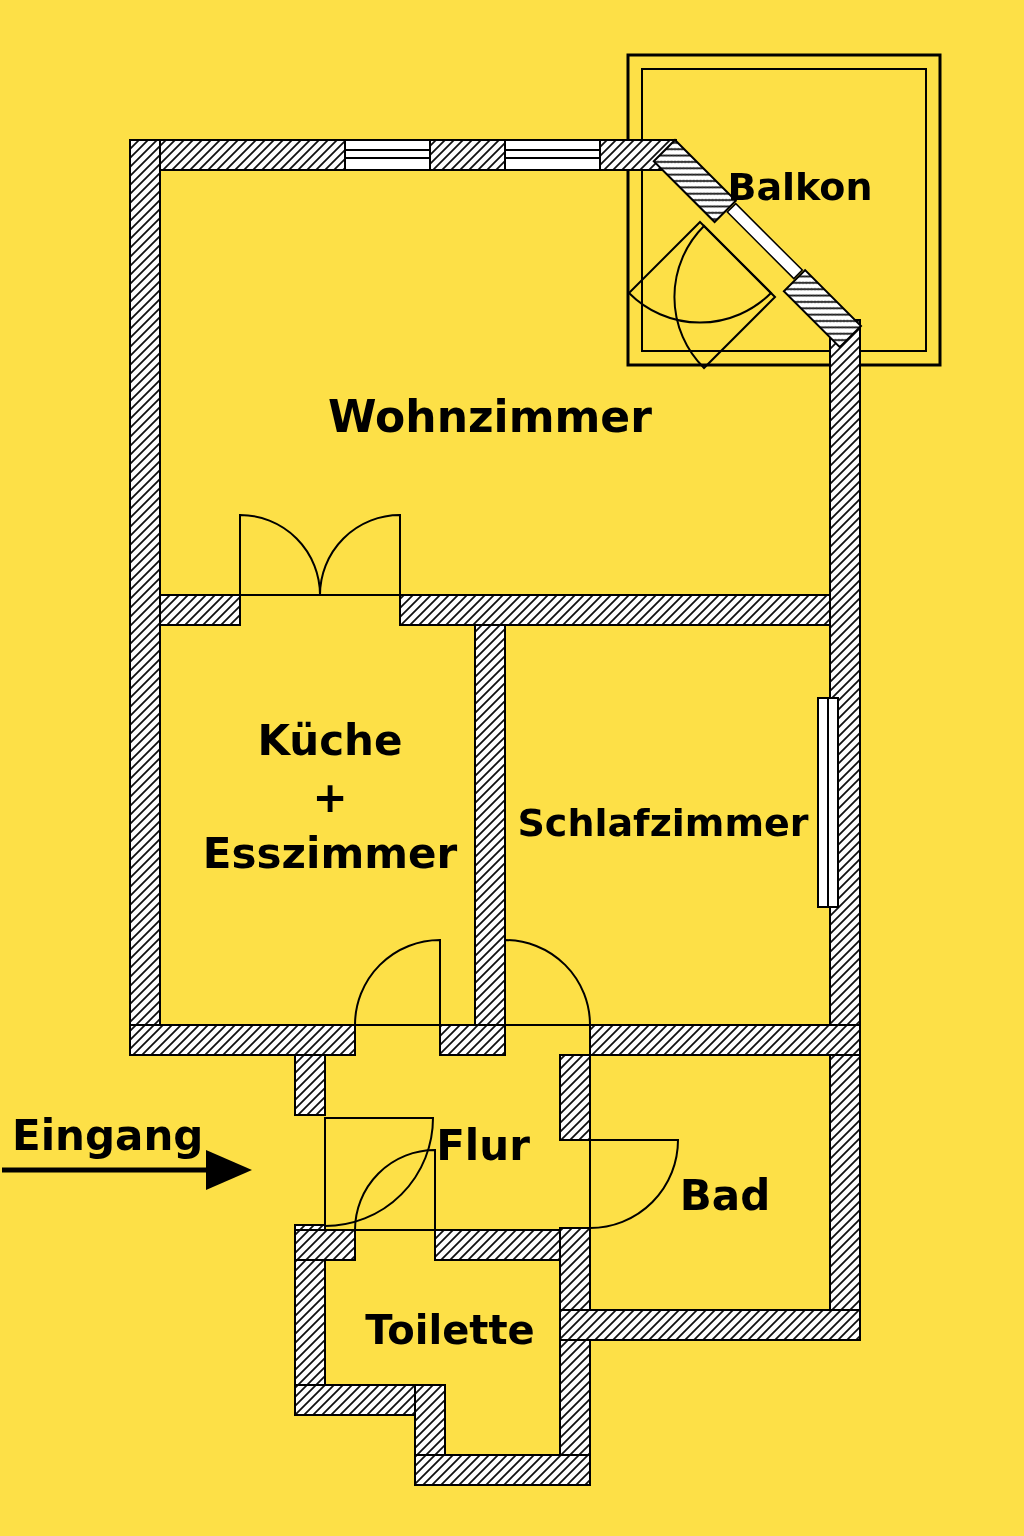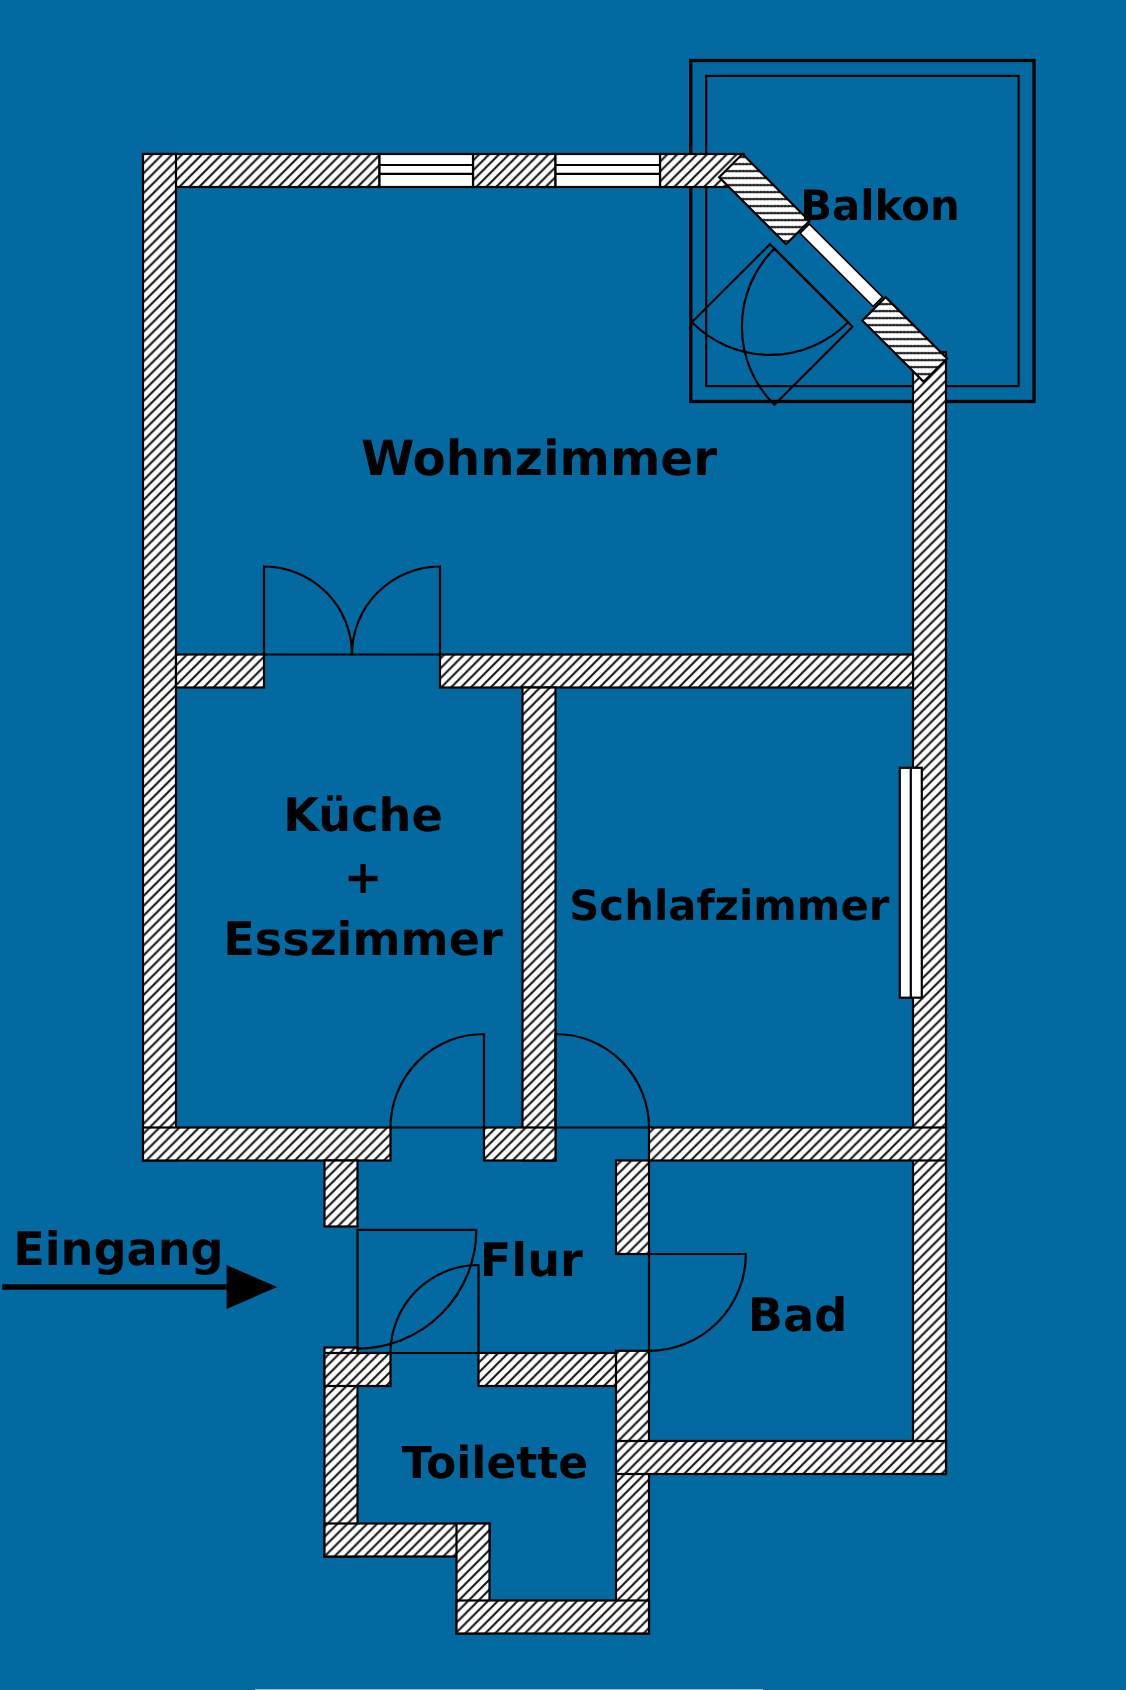--- a/index.html
+++ b/index.html
@@ -4,21 +4,21 @@
 <style>
   html, body {
     margin: 0;
     padding: 0;
     background: #ffffff;
   }
   .canvas {
     position: relative;
     width: 1024px;
     height: 1536px;
-    background: #0369a1;
+    background: #fde047;
     overflow: hidden;
   }
   svg { display: block; }
   .wall {
     fill: url(#hatch);
     stroke: #000000;
     stroke-width: 2;
   }
   .thinline {
     fill: none;

